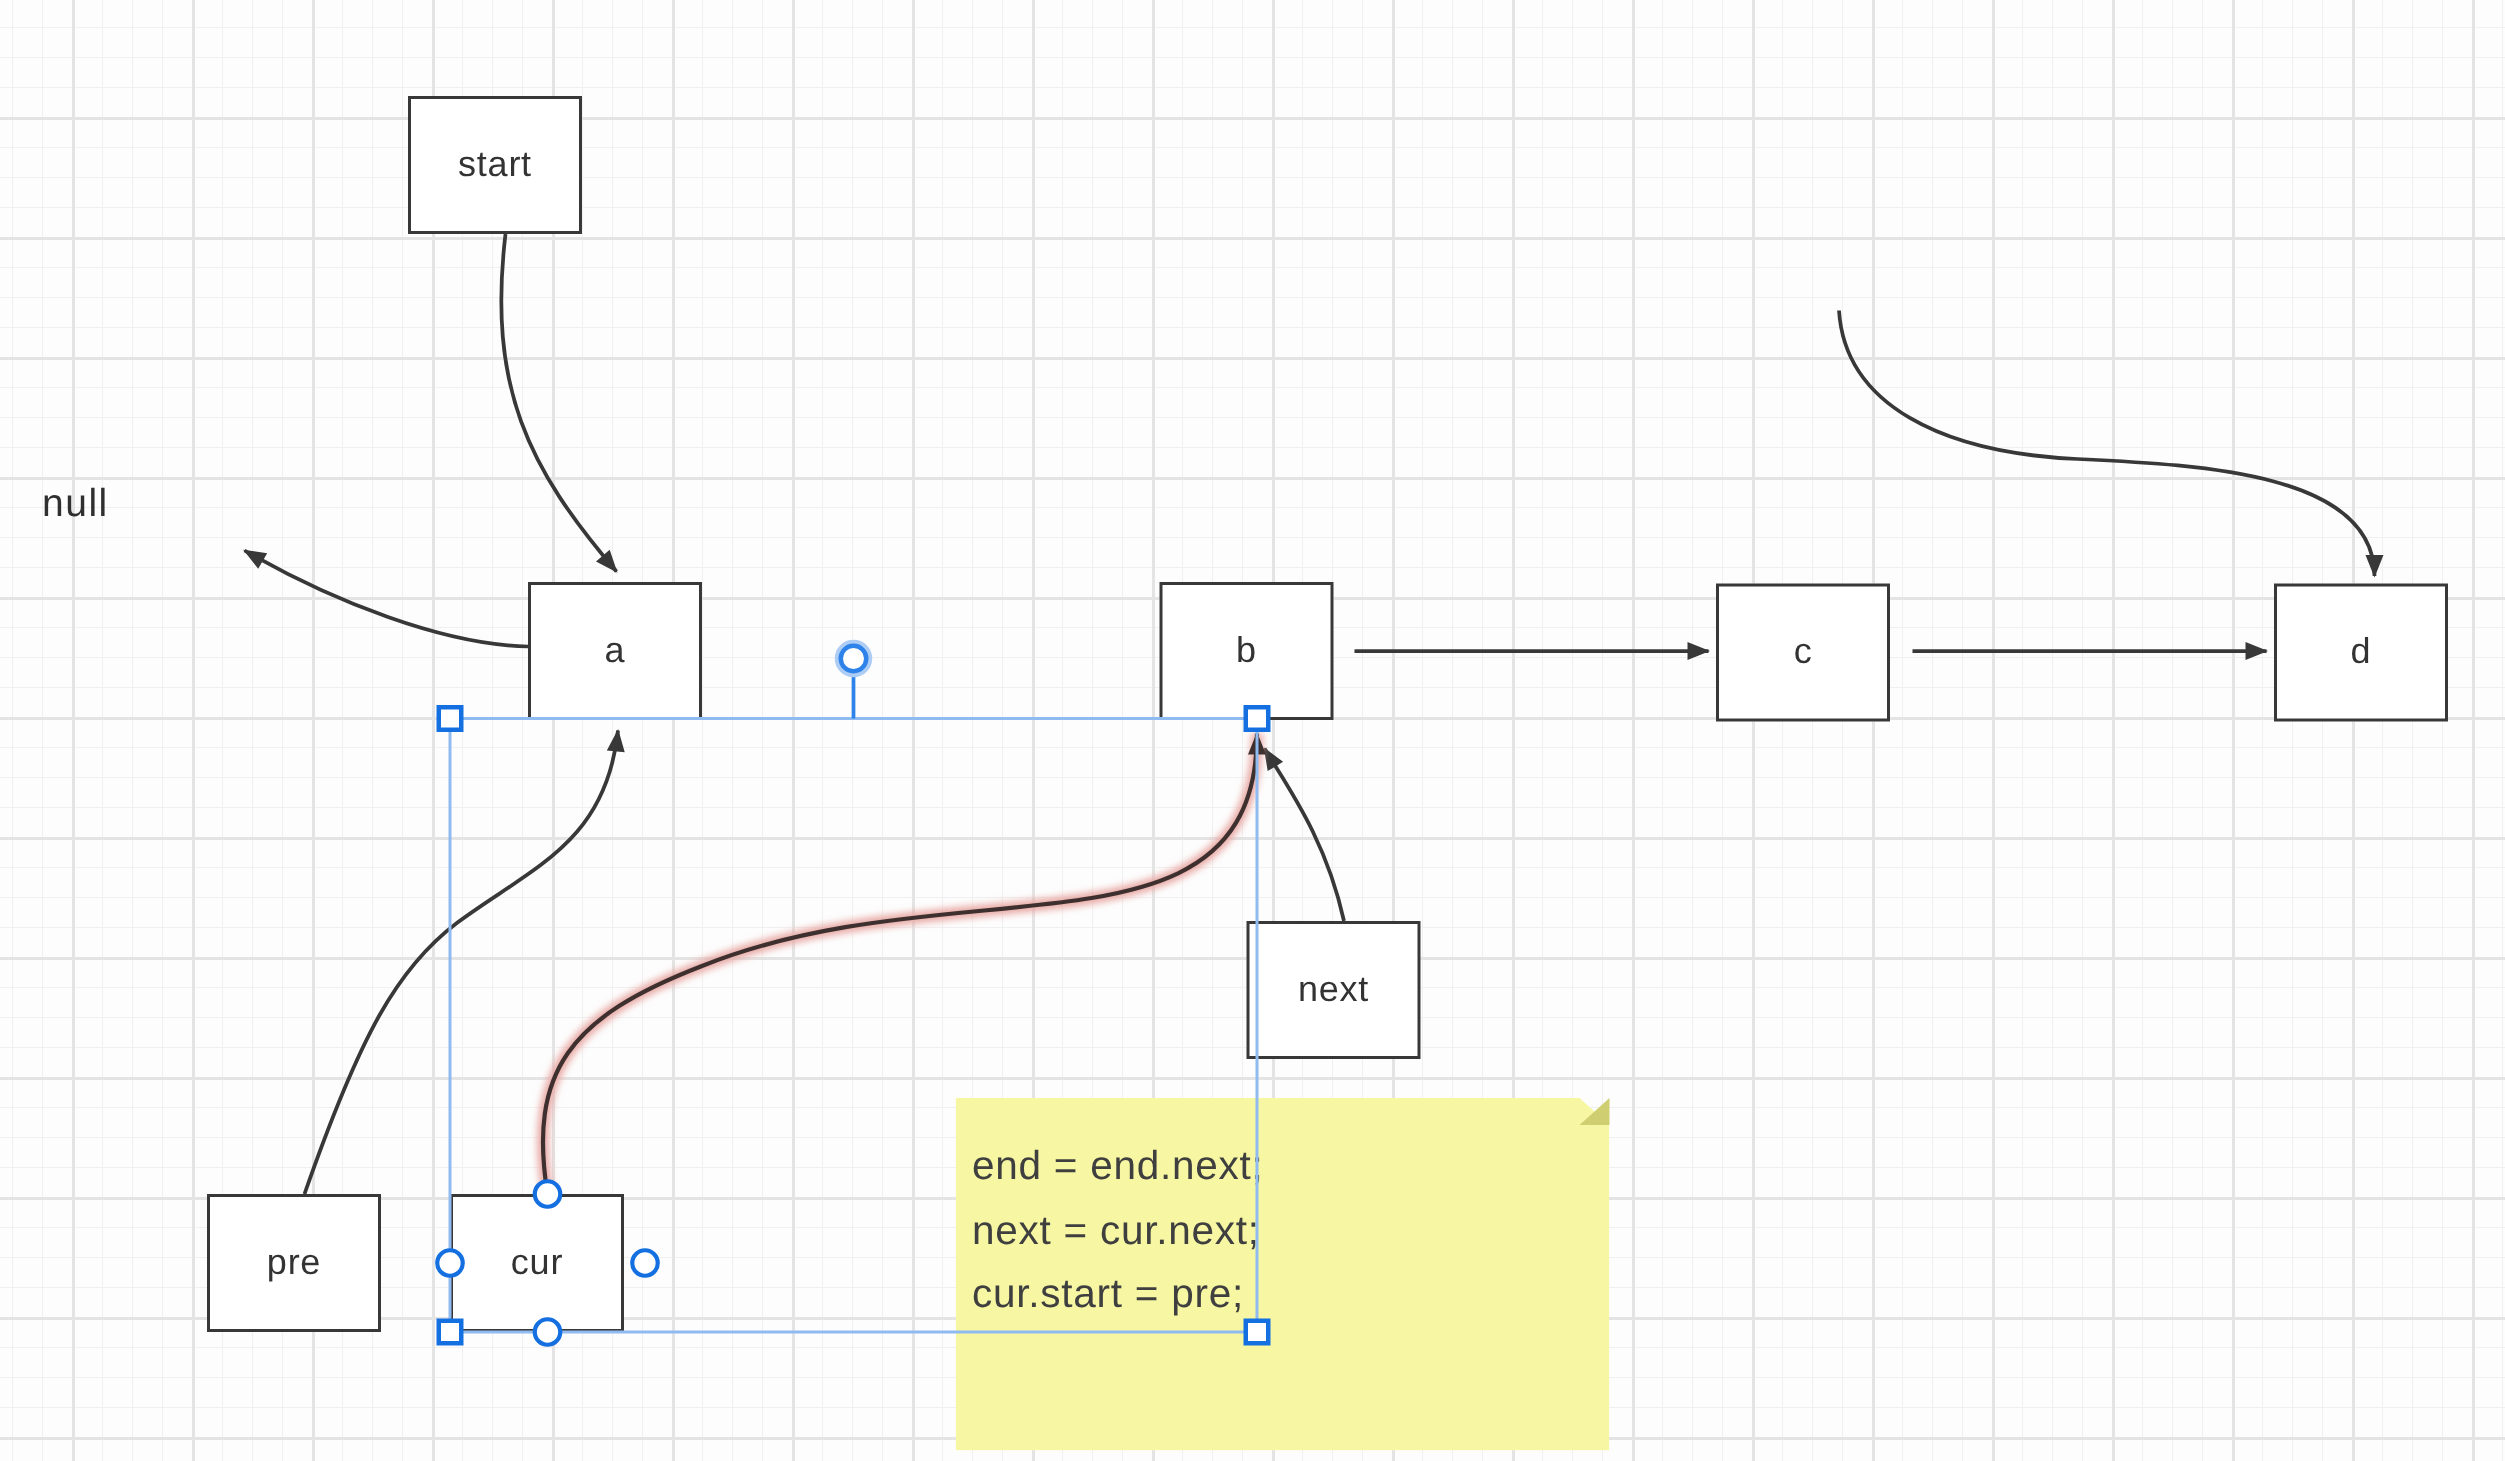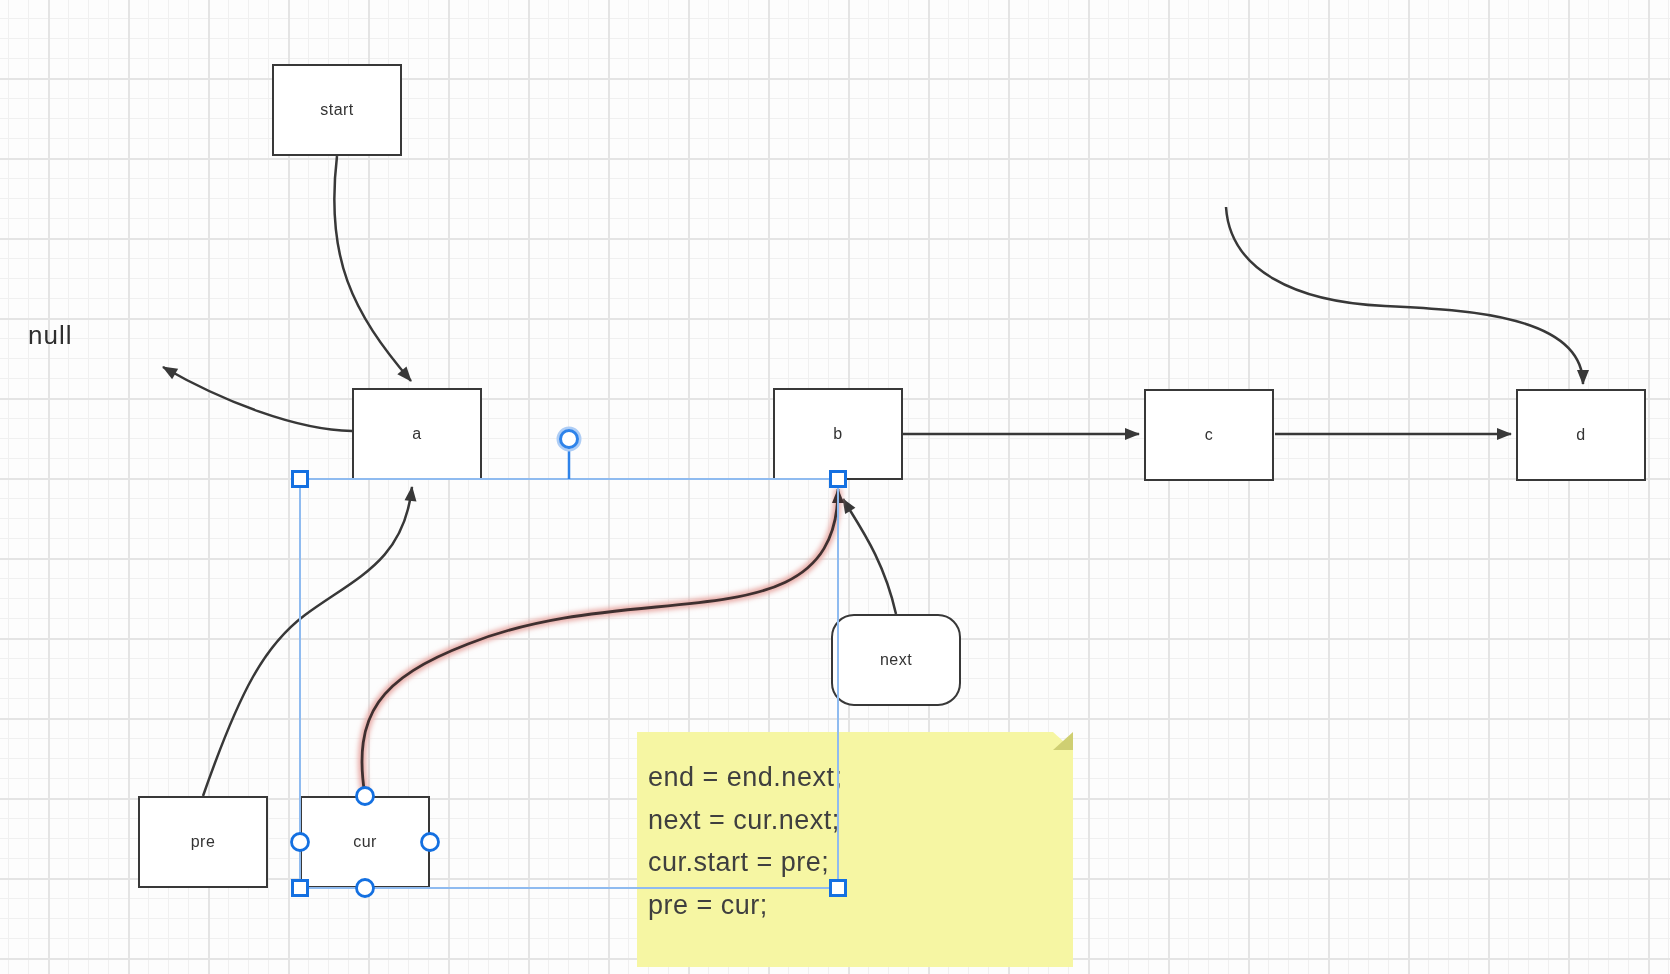--- a/index.html
+++ b/index.html
@@ -14,32 +14,32 @@
       linear-gradient(to bottom,#e4e4e4 2px,transparent 2px),
       linear-gradient(to right,#f0f0f0 1px,transparent 1px),
       linear-gradient(to bottom,#f0f0f0 1px,transparent 1px);
     background-size:80px 80px,80px 80px,20px 20px,20px 20px;
     background-position:48px 78px,48px 78px,8px 18px,8px 18px;
   }
   .layer{position:absolute;left:0;top:0;width:1670px;height:974px;}
   svg{display:block;}
 
   .node{
-    position:absolute;width:130px;height:92px;box-sizing:border-box;
+    position:absolute;width:116px;height:92px;box-sizing:border-box;
     background:#ffffff;border:2.5px solid #383838;
     display:flex;align-items:center;justify-content:center;
-    font-size:16px;color:#333333;letter-spacing:.5px;
+    font-size:24px;color:#333333;letter-spacing:.5px;
   }
   #node-start{left:272px;top:64px;}
   #node-end{left:1161px;top:115px;}
   #node-a{left:352px;top:388px;}
   #node-b{left:773px;top:388px;}
   #node-c{left:1144px;top:389px;}
   #node-d{left:1516px;top:389px;}
-  #node-next{left:831px;top:614px;border-radius:23px;}
+  #node-next{left:831px;top:614px;}
   #node-pre{left:138px;top:796px;}
   #node-cur{left:300px;top:796px;}
 
   #null-label{
     position:absolute;left:28px;top:320px;
     font-size:26px;font-weight:300;color:#2f2f2f;letter-spacing:1px;
   }
 
   
   #note{
@@ -95,21 +95,20 @@
 
     <path d="M1275,434 L1511,434" fill="none" stroke="#383838" stroke-width="2.5" marker-end="url(#arrow)"></path>
 
     <path d="M1226,207 C1230,270 1295,302 1385,306 C1470,310 1583,316 1583,384" fill="none" stroke="#383838" stroke-width="2.5" marker-end="url(#arrow)"></path>
   </svg>
 
   <div id="note">
     <div class="code-line">end = end.next;</div>
     <div class="code-line">next = cur.next;</div>
     <div class="code-line">cur.start = pre;</div>
-    <div class="code-line">pre = cur;</div>
   </div>
   <div id="note-fold"></div>
 
   <div class="node" id="node-start">
     <span>start</span>
   </div>
   <div class="node" id="node-a">
     <span>a</span>
   </div>
   <div class="node" id="node-b">

